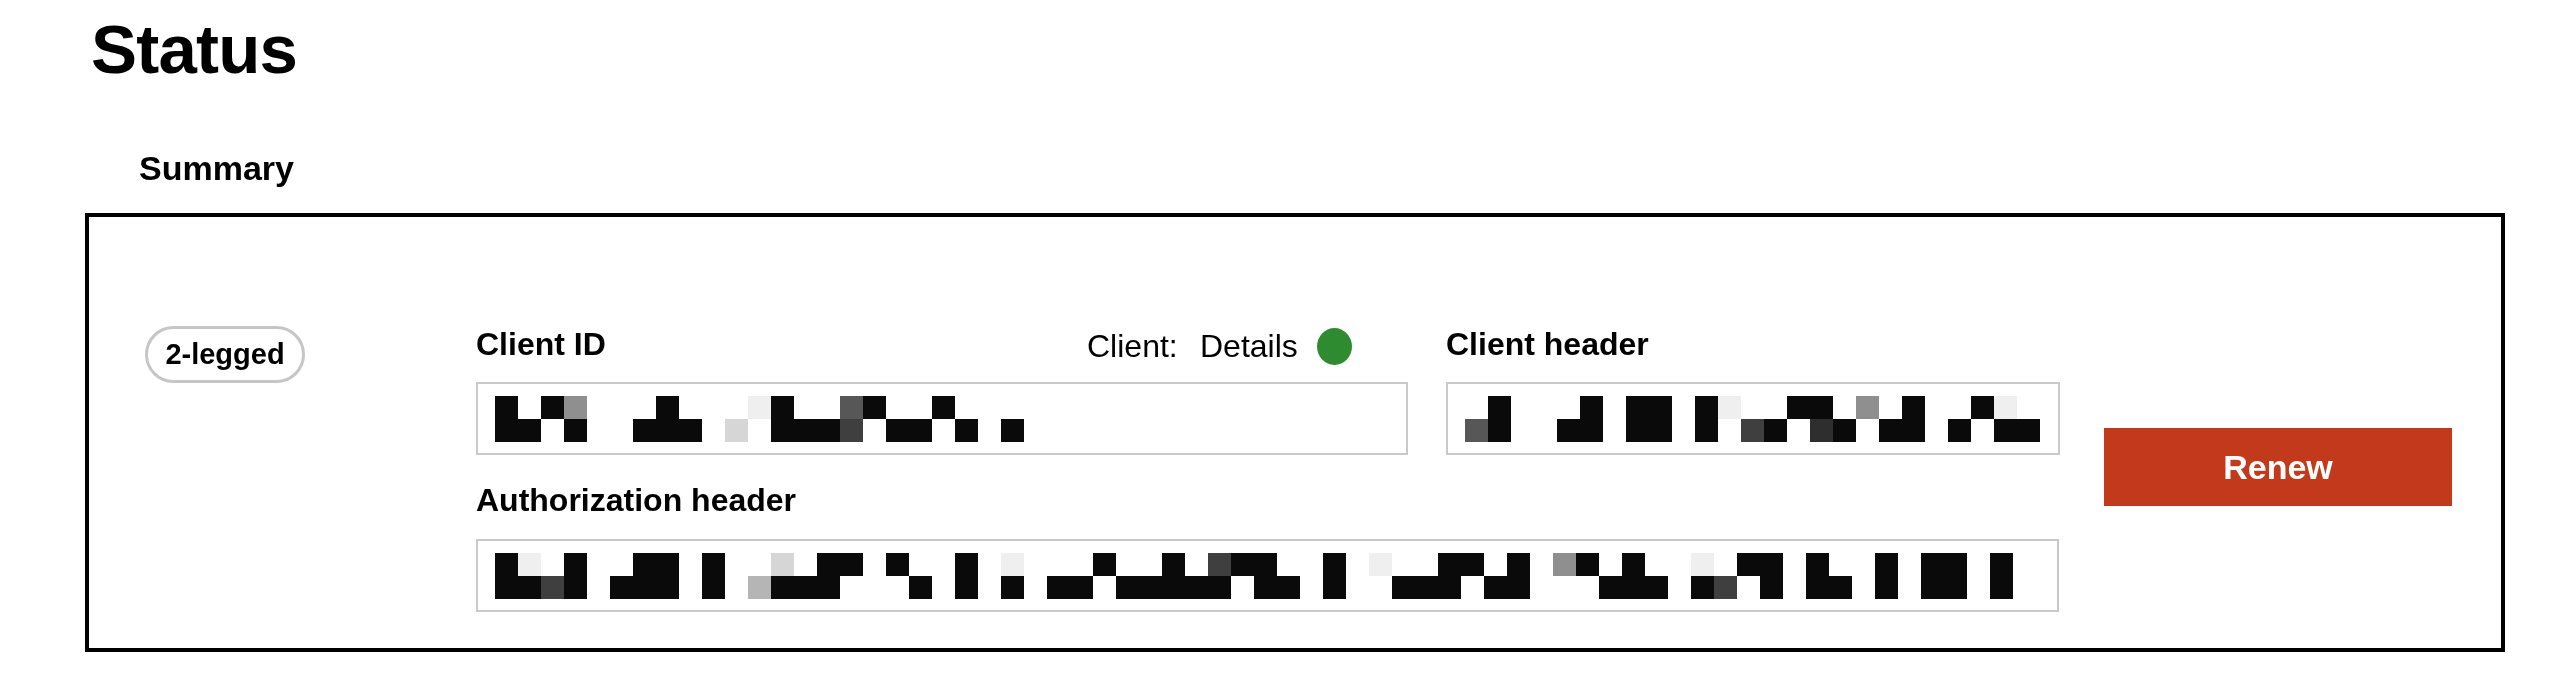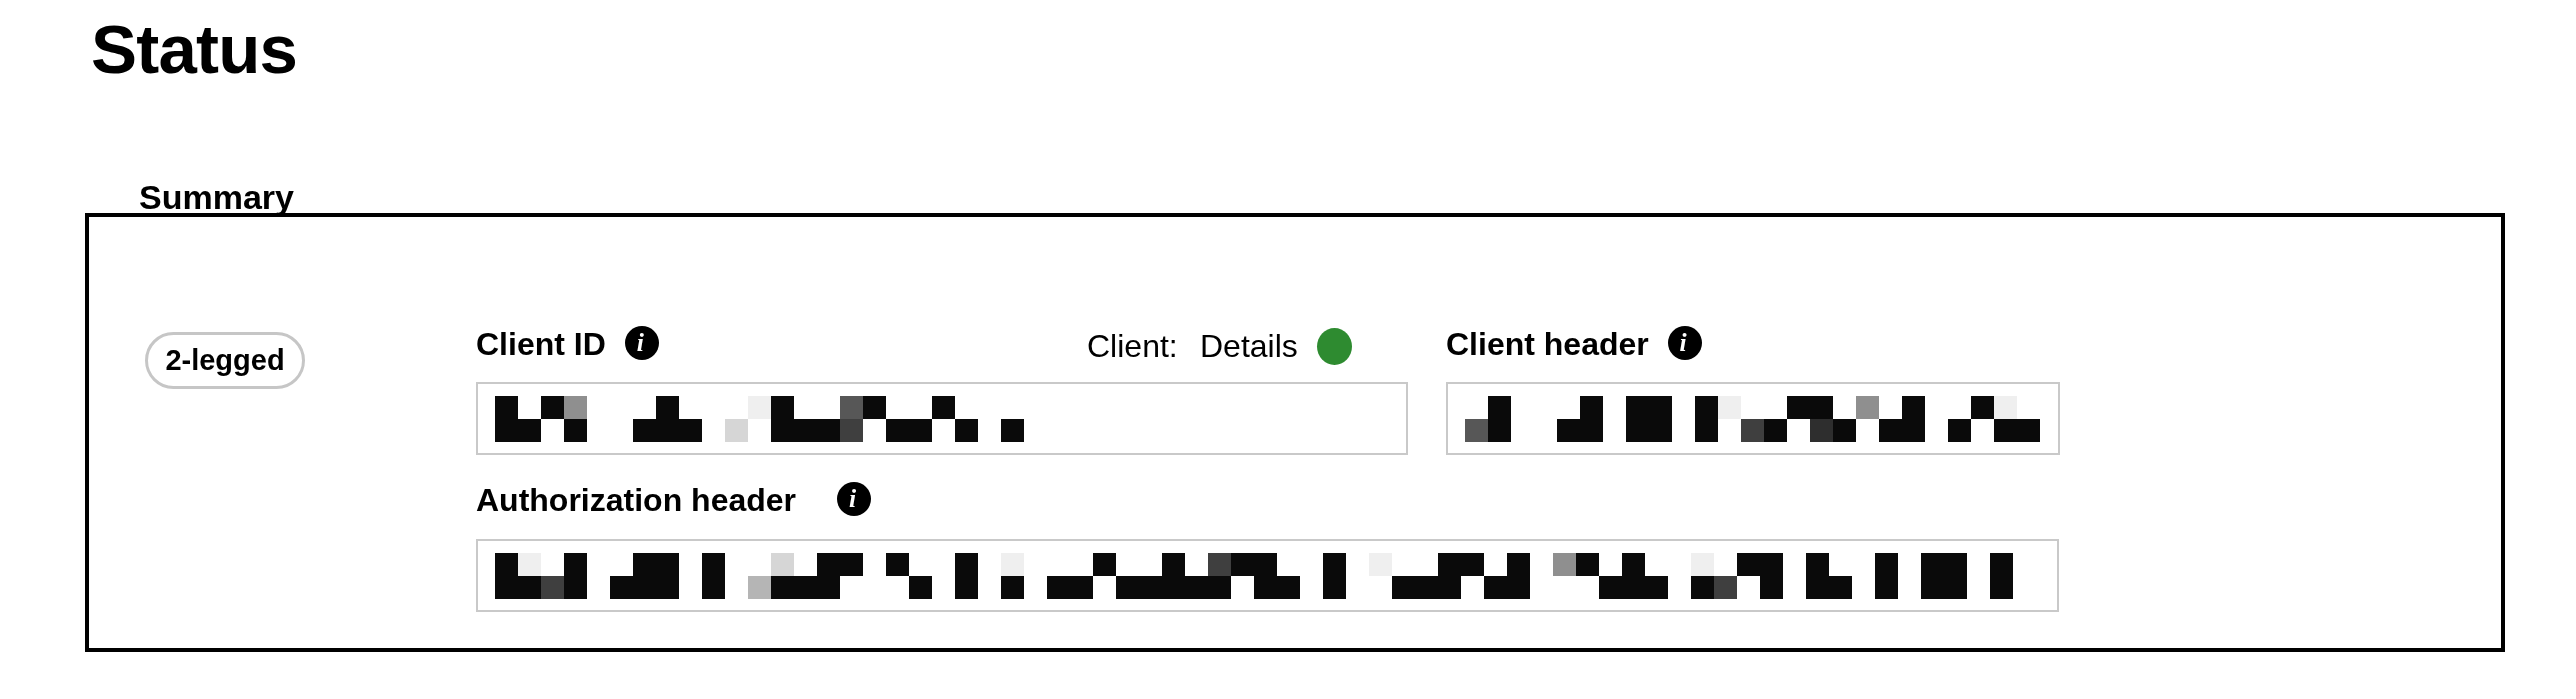--- a/index.html
+++ b/index.html
@@ -30,21 +30,21 @@
     display: flex;
     margin-left: 85px;
     margin-top: 32px;
     height: 97px;
     position: relative;
     z-index: 2;
     margin-bottom: -4px;
   }
   .tab {
     display: flex;
-    align-items: flex-end;
+    align-items: center;
     justify-content: center;
     font-size: 34px;
     font-weight: bold;
     cursor: pointer;
   }
   .tab.inactive { width: 263px; }
   .tab.active {
     width: 292px;
     margin-left: 29px;
     background: #ffffff;
@@ -58,21 +58,21 @@
     margin-left: 85px;
     width: 2420px;
     height: 439px;
     border: 4px solid var(--border-black, #000);
     background: #ffffff;
   }
 
   .badge {
     position: absolute;
     left: 56px;
-    top: 115px;
+    top: 109px;
     width: 160px;
     height: 57px;
     border: 3.2px solid var(--pill-border, #c6c6c6);
     border-radius: 32px;
     display: flex;
     align-items: center;
     justify-content: center;
     font-size: 29px;
     font-weight: bold;
   }
@@ -80,20 +80,21 @@
   .field-label-row {
     position: absolute;
     top: 109px;
     height: 41px;
     display: flex;
     align-items: flex-start;
     gap: 19px;
     font-size: 32px;
     font-weight: bold;
     white-space: nowrap;
+    flex-direction: column;
   }
   .field-label-row.auth { top: 265px; gap: 41px; }
 
   .info-icon {
     width: 34px;
     height: 34px;
     border-radius: 50%;
     background: #000;
     color: #fff;
     display: inline-flex;
@@ -461,15 +462,16 @@
           <span class="mosaic-cell" style="background: rgb(10, 10, 10);"></span>
           <span class="mosaic-cell"></span>
           <span class="mosaic-cell" style="background: rgb(10, 10, 10);"></span>
           <span class="mosaic-cell" style="background: rgb(10, 10, 10);"></span>
           <span class="mosaic-cell"></span>
           <span class="mosaic-cell" style="background: rgb(10, 10, 10);"></span>
         </div>
       </div>
   </div>
 
+  <button class="btn renew">Renew</button>
 
 </section>
 
 
 </body></html>

